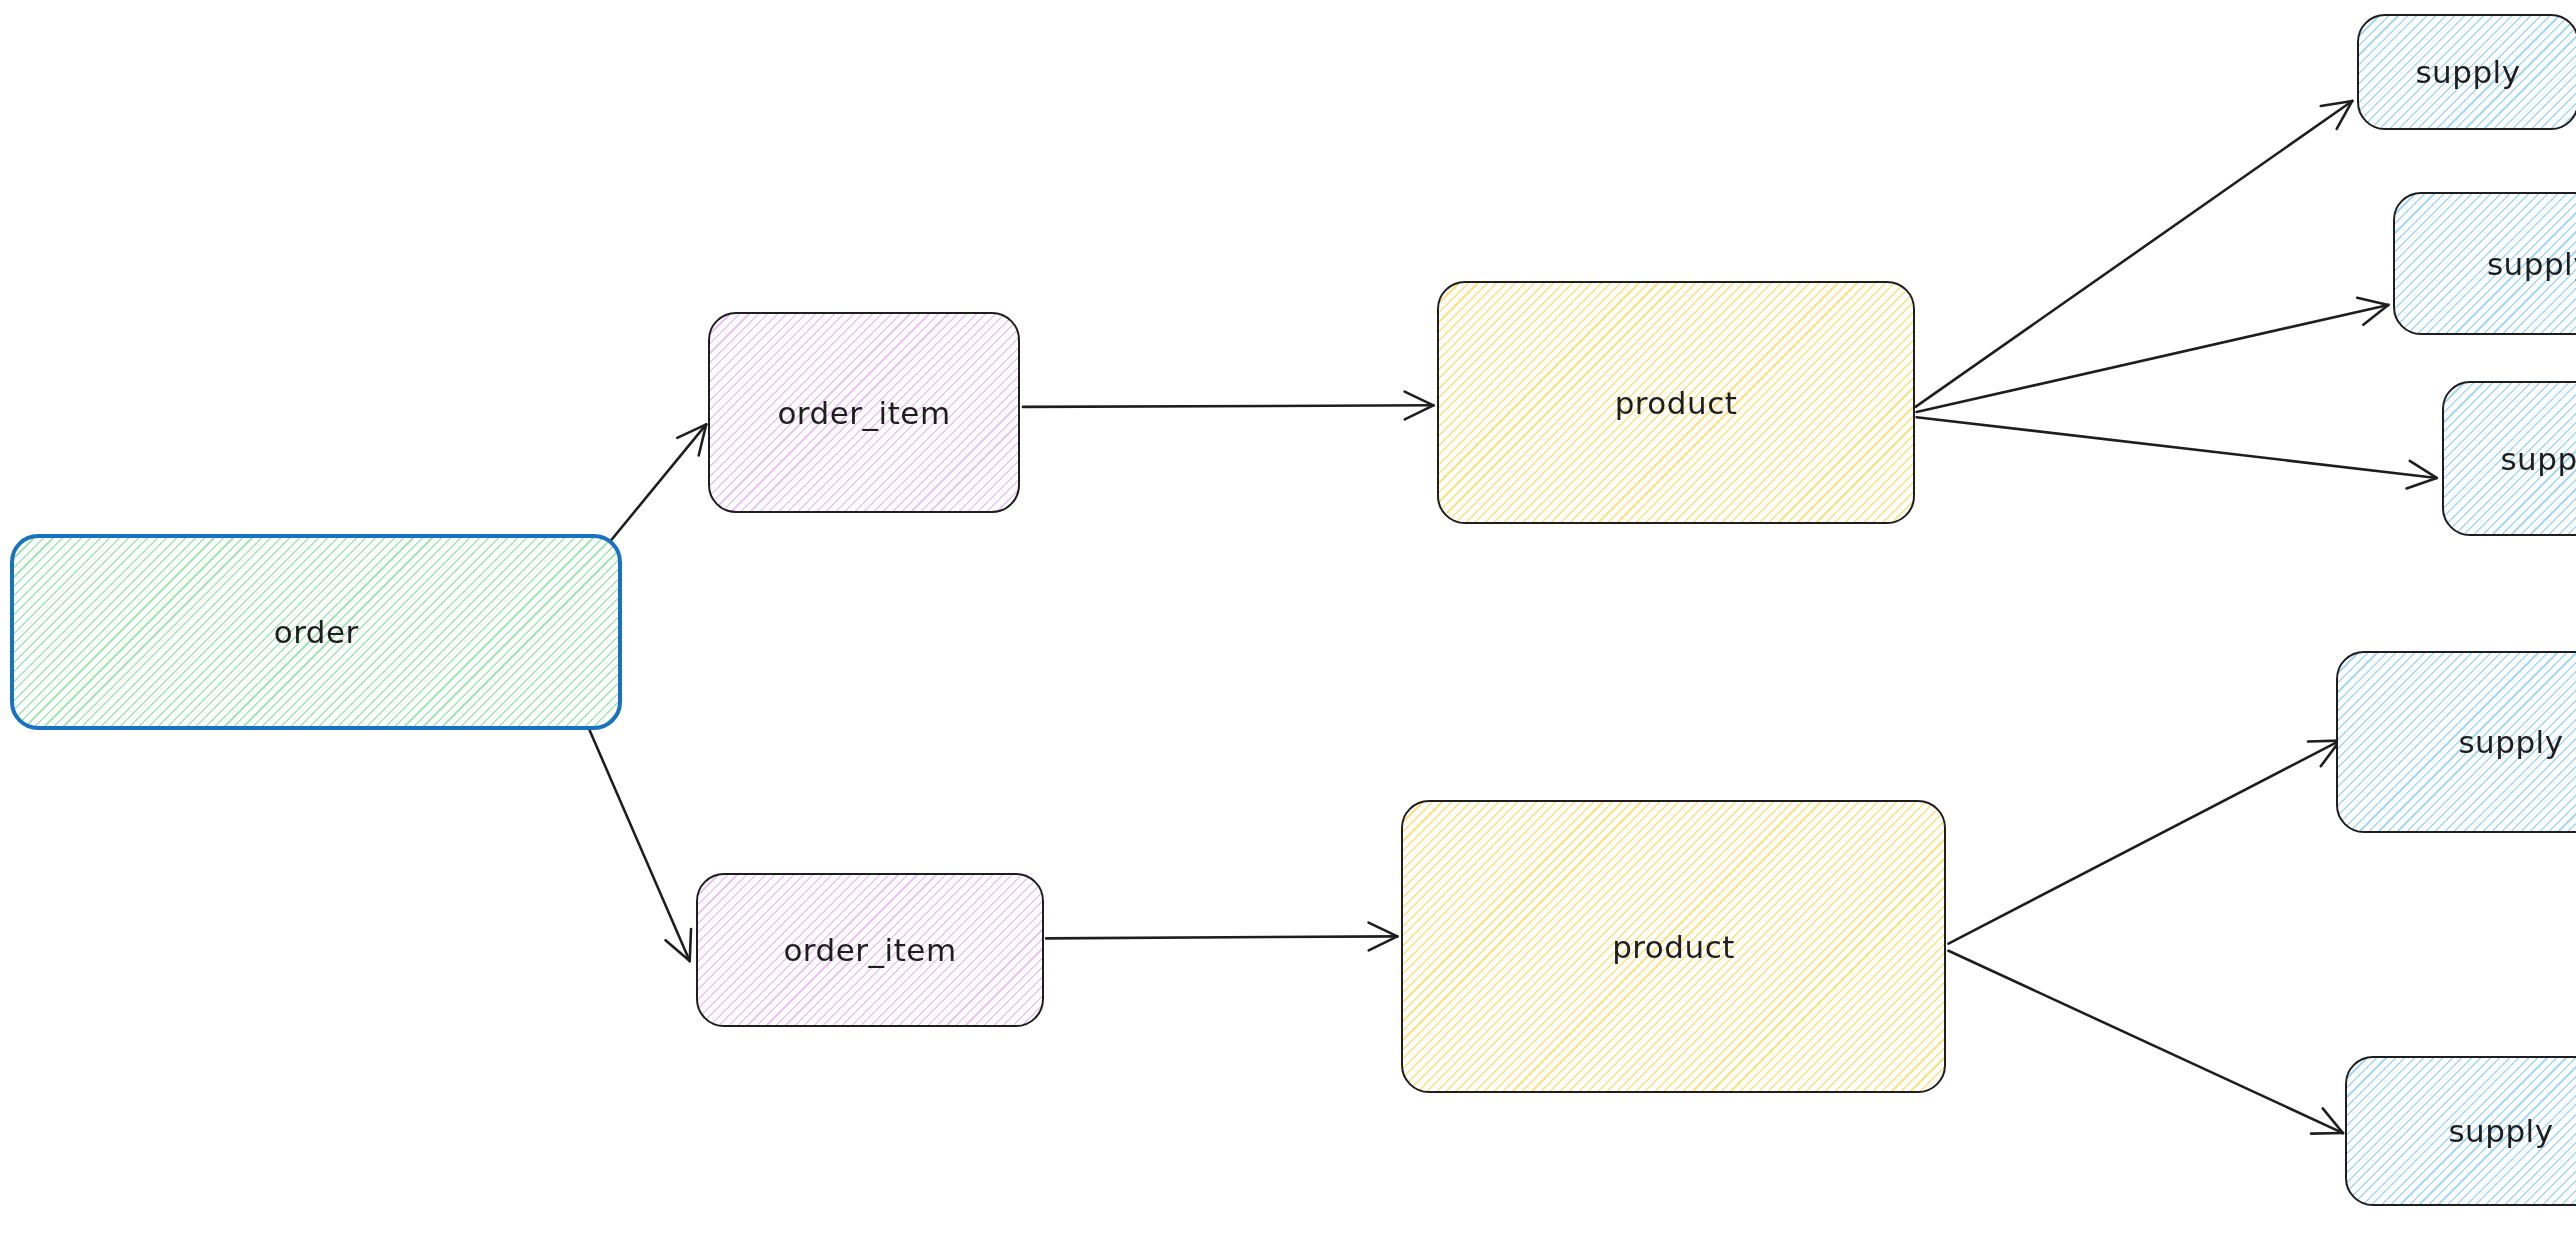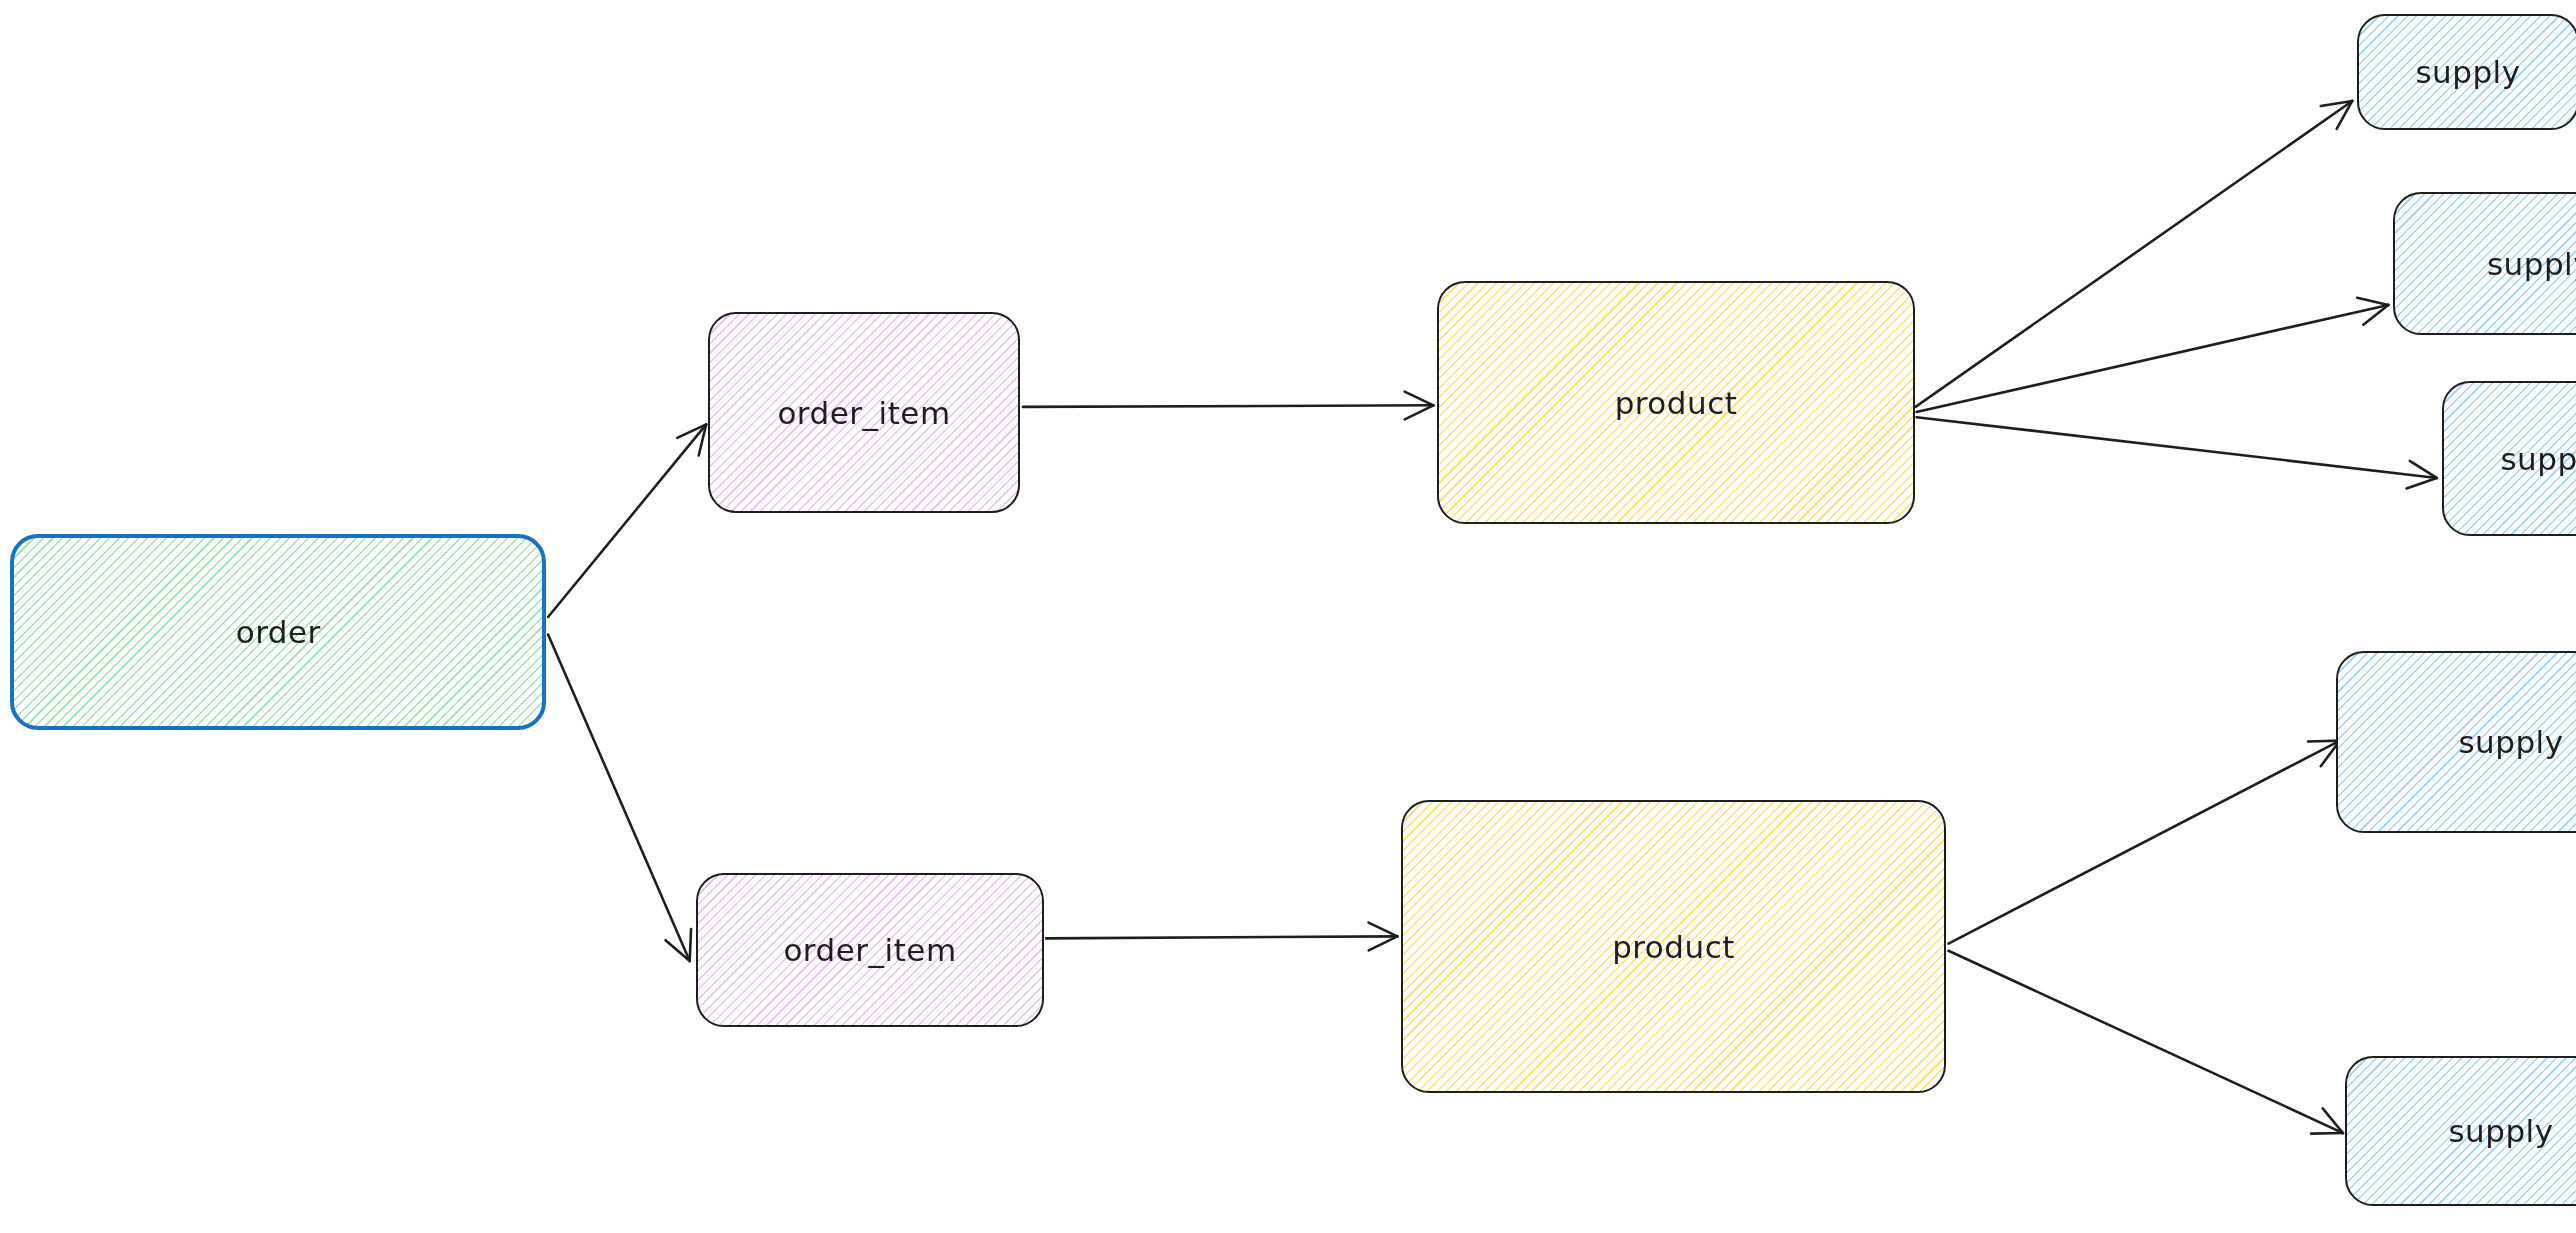--- a/index.html
+++ b/index.html
@@ -78,21 +78,21 @@
         <line x1="3782" y1="1832" x2="4542" y2="1438" stroke="#1e1e1e" stroke-width="5" stroke-linecap="round"></line>
         <line x1="4542" y1="1438" x2="4480.0247831706565" y2="1439.7528545164498" stroke="#1e1e1e" stroke-width="5" stroke-linecap="round"></line>
         <line x1="4542" y1="1438" x2="4504.848645544542" y2="1487.6364469127766" stroke="#1e1e1e" stroke-width="5" stroke-linecap="round"></line>
       </g>
       <g>
         <line x1="3782" y1="1846" x2="4548" y2="2200" stroke="#1e1e1e" stroke-width="5" stroke-linecap="round"></line>
         <line x1="4548" y1="2200" x2="4508.635583728832" y2="2152.0996583349324" stroke="#1e1e1e" stroke-width="5" stroke-linecap="round"></line>
         <line x1="4548" y1="2200" x2="4486.009059844088" y2="2201.059876684407" stroke="#1e1e1e" stroke-width="5" stroke-linecap="round"></line>
       </g>
     </svg>
-<div class="node" style="left: 10.3px; top: 534px; width: 536px; height: 196px; border-color: rgb(25, 113, 194); border-width: 4.6px; background-image: repeating-linear-gradient(135deg, rgb(164, 230, 180) 0px, rgb(164, 230, 180) 1.5px, transparent 1.5px, transparent 6.7px);">
+<div class="node" style="left: 10.3px; top: 534px; width: 612px; height: 196px; border-color: rgb(25, 113, 194); border-width: 4.6px; background-image: repeating-linear-gradient(135deg, rgb(164, 230, 180) 0px, rgb(164, 230, 180) 1.5px, transparent 1.5px, transparent 6.7px);">
       <span class="lbl">order</span>
     </div>
     <div class="node" style="left: 708px; top: 312px; width: 312px; height: 201px; border-color: rgb(30, 30, 30); border-width: 2.6px; background-image: repeating-linear-gradient(135deg, rgb(238, 196, 246) 0px, rgb(238, 196, 246) 1.5px, transparent 1.5px, transparent 6.7px);">
       <span class="lbl">order_item</span>
     </div>
     <div class="node" style="left: 696px; top: 873px; width: 348px; height: 154px; border-color: rgb(30, 30, 30); border-width: 2.6px; background-image: repeating-linear-gradient(135deg, rgb(238, 196, 246) 0px, rgb(238, 196, 246) 1.5px, transparent 1.5px, transparent 6.7px);">
       <span class="lbl">order_item</span>
     </div>
     <div class="node" style="left: 1437px; top: 281px; width: 478px; height: 243px; border-color: rgb(30, 30, 30); border-width: 2.6px; background-image: repeating-linear-gradient(135deg, rgb(255, 226, 125) 0px, rgb(255, 226, 125) 1.5px, transparent 1.5px, transparent 6.7px);">
       <span class="lbl">product</span>

